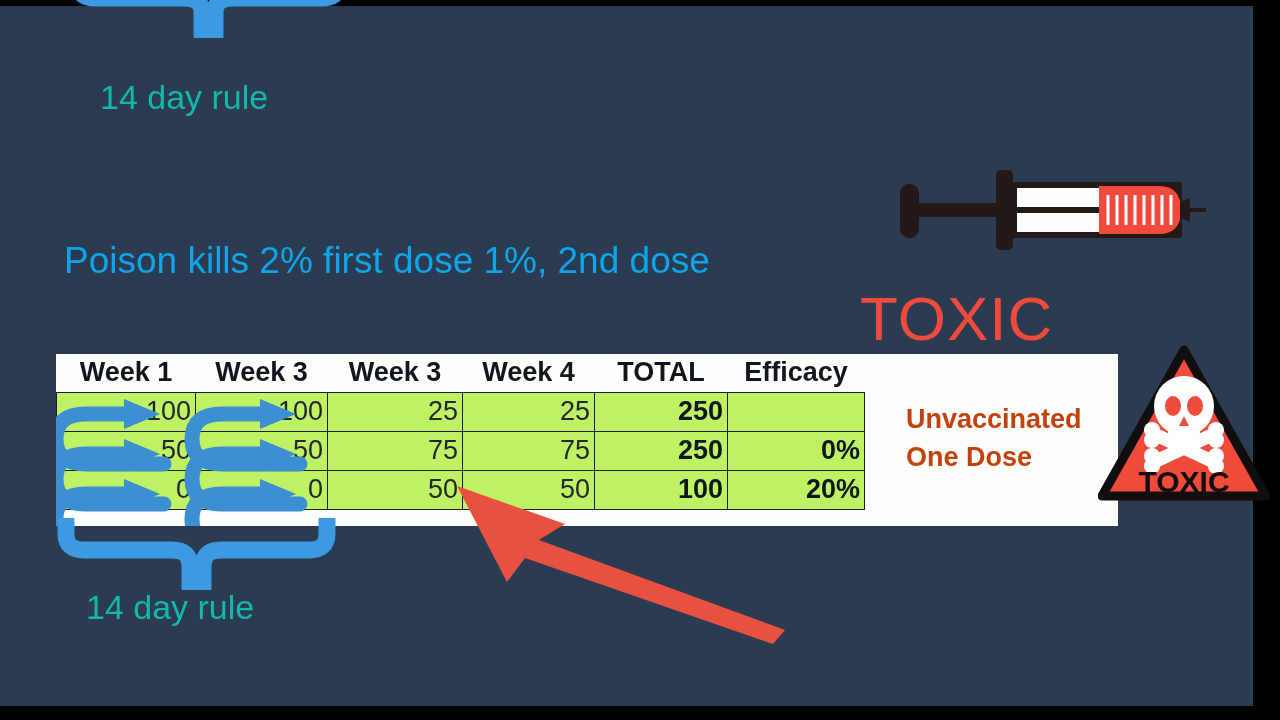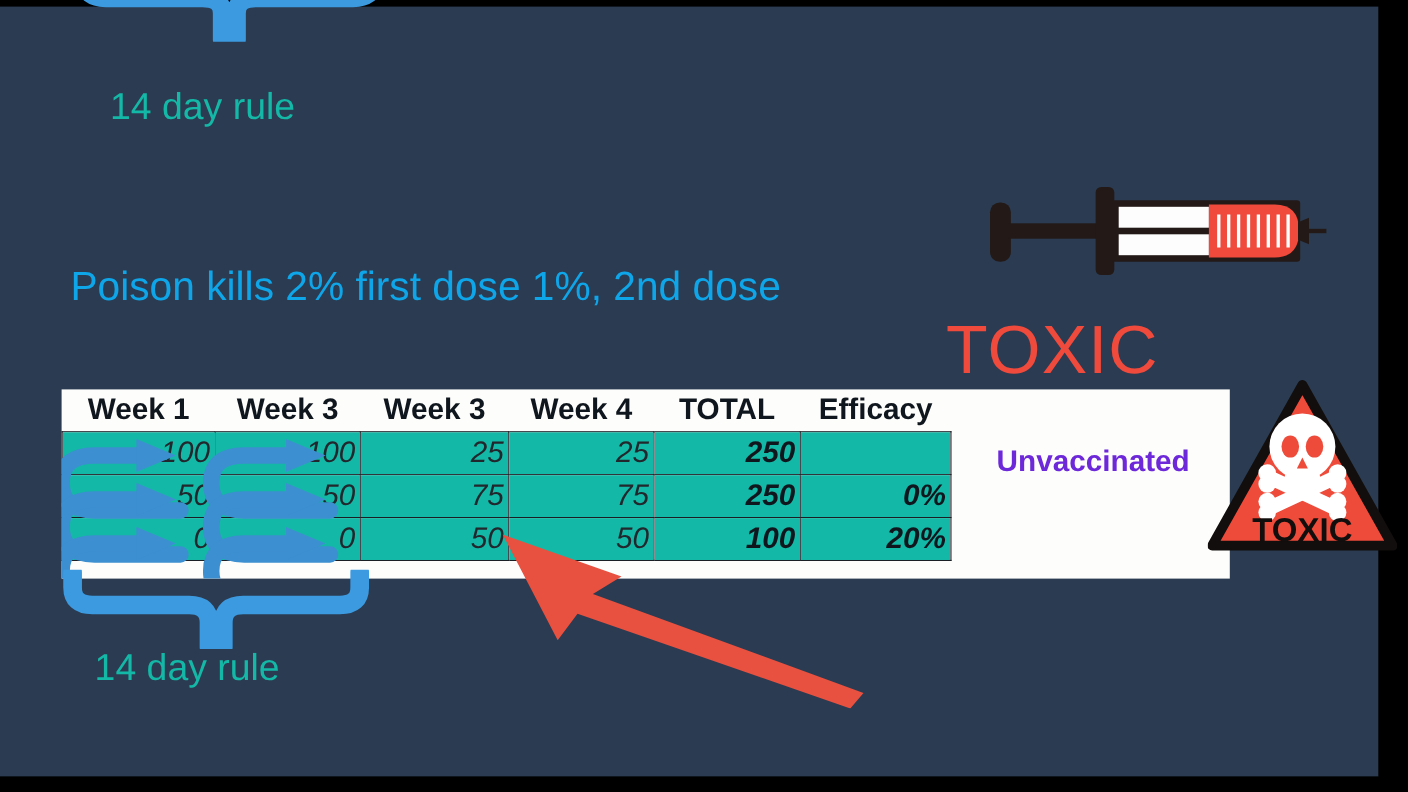--- a/index.html
+++ b/index.html
@@ -137,37 +137,36 @@
   }
   table.grid td {
     font-size: 27px;
     color: #22272d;
     text-align: right;
     padding: 0 4px 2px 0;
     border: 1.6px solid #1a1f26;
     height: 36px;
     line-height: 34px;
     position: relative;
-    background: #14b8a6;
-    font-style: italic;
+    background: #bef264;
   }
   table.grid td.bold { font-weight: bold; color: #10161d; text-align: right; }
   table.grid tr.last td { border-bottom: 1.6px solid #1a1f26; }
 
   
   #legend {
     position: absolute;
     left: 850px;
     top: 46px;
     width: 210px;
   }
   #legend div {
     font-size: 27px;
     font-weight: bold;
-    color: #6d28d9;
+    color: #c2410c;
     line-height: 38px;
     white-space: nowrap;
     font-family: "Liberation Sans", sans-serif;
   }
 
   
   #curls {
     position: absolute;
     left: 56px;
     top: 348px;
@@ -303,20 +302,21 @@
               <td>50</td>
               <td class="bold">100</td>
               <td class="bold">20%</td>
             </tr>
           </tbody>
         </table>
       </div>
 
       <div id="legend">
         <div>Unvaccinated</div>
+        <div>One Dose</div>
       </div>
     </div>
 
     <div id="curls">
       <svg width="1062" height="172" viewBox="0 0 1062 172" xmlns="http://www.w3.org/2000/svg">
         <defs>
 
           <g id="curl">
             <path d="M96 46 L18 46 Q-12 46 -12 21 Q-12 -4 18 -4 L62 -4" fill="none" stroke="#3c8fd0" stroke-width="15" stroke-linecap="round"></path>
             <path d="M56 -19 L92 -4 L56 11 Z" fill="#3c8fd0"></path>

